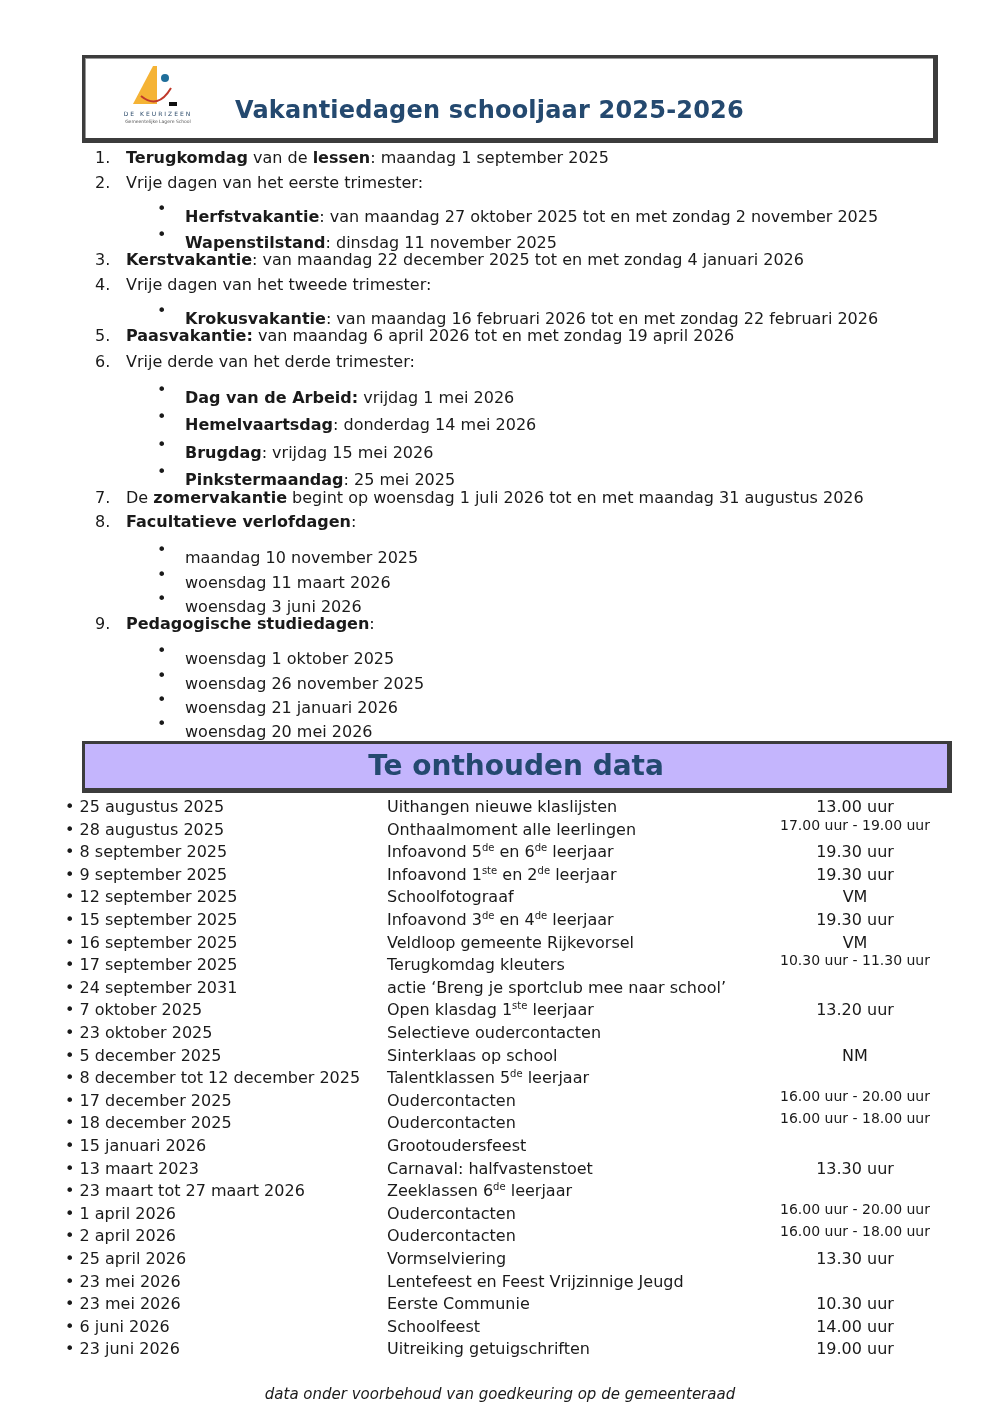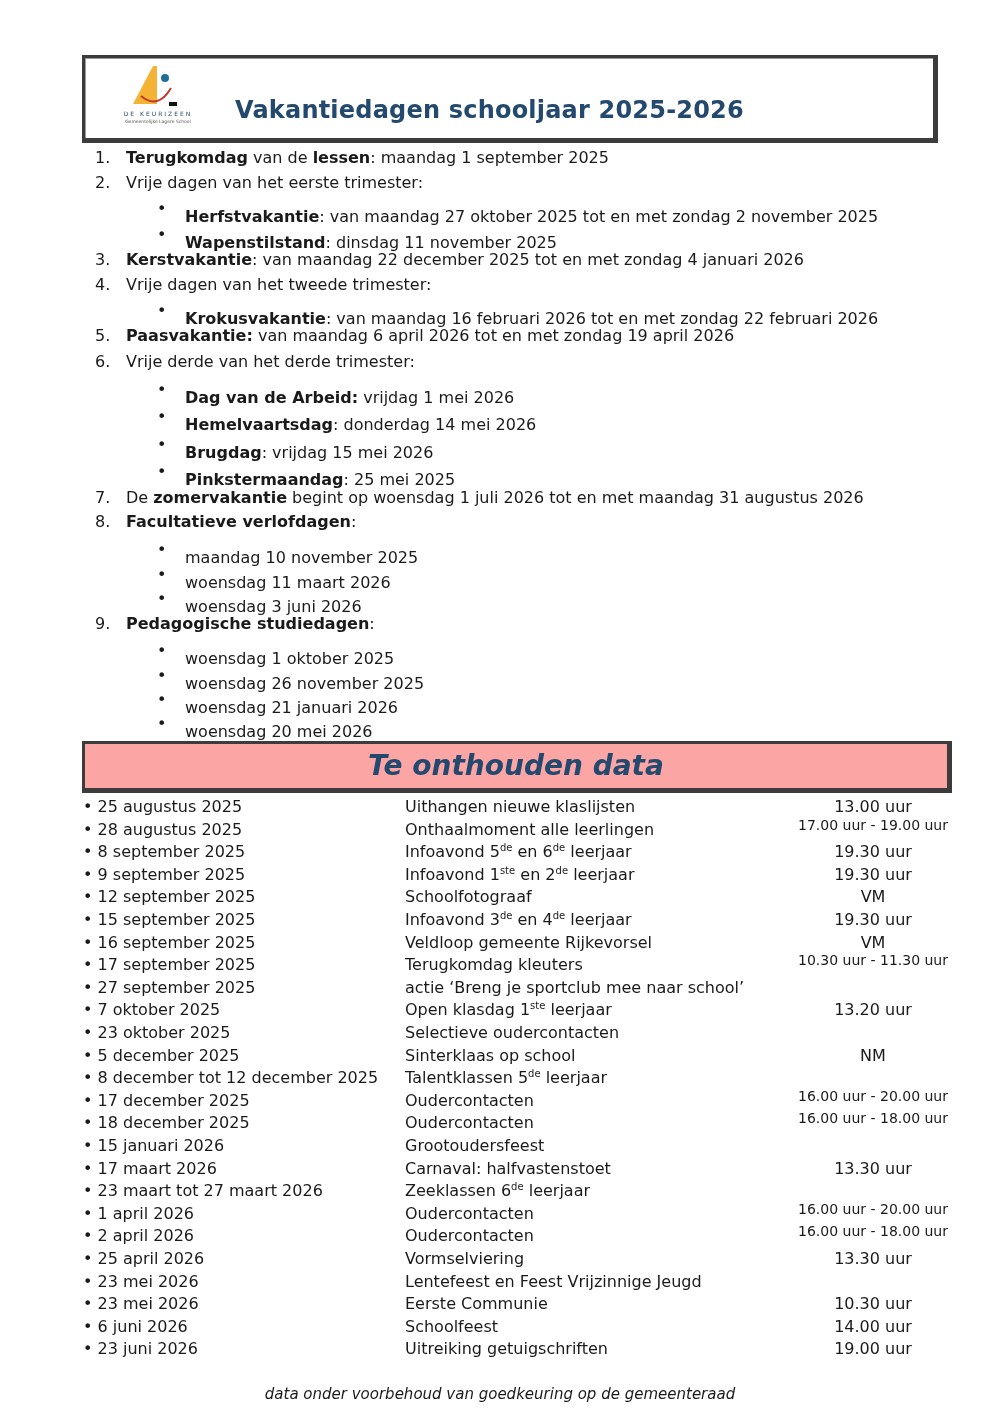--- a/index.html
+++ b/index.html
@@ -23,29 +23,28 @@
   .row { position: absolute; white-space: nowrap; }
   .num { position: absolute; left: 95px; }
   .txt { position: absolute; left: 126px; }
   .bul { position: absolute; left: 157px; }
   .btxt { position: absolute; left: 185px; margin-top: 8px; }
   b { font-weight: bold; }
 
   .sec-box {
     position: absolute; left: 82px; top: 741px; width: 862px; height: 44px;
     border: 3px solid #3c3c3c; border-right-width: 5px; border-bottom-width: 5px;
-    background: #fca5a5;
-    font-style: italic;
+    background: #c4b5fd;
   }
   .sec-title {
     position: absolute; left: 0; right: 0; top: 5px; text-align: center;
     font-size: 28px; font-weight: bold; color: #24496f;
   }
   .events { position: absolute; left: 0; top: 0; font-size: 16px; }
-  .ev { position: absolute; left: 83px; width: 880px; height: 22px; white-space: nowrap; }
+  .ev { position: absolute; left: 65px; width: 880px; height: 22px; white-space: nowrap; }
   .ev-date { position: absolute; left: 0; }
   .ev-desc { position: absolute; left: 322px; }
   .ev-time { position: absolute; left: 690px; width: 200px; text-align: center; }
   .ev-time.range { font-size: 14px; top: -3px; }
   sup { font-size: 10px; line-height: 0; }
   .footer {
     position: absolute; left: 0; right: 0; top: 1385px; text-align: center;
     font-size: 15px; font-style: italic;
   }
 </style>
@@ -200,21 +199,21 @@
       <span class="ev-date">• 16 september 2025</span>
       <span class="ev-desc"><span>Veldloop gemeente Rijkevorsel</span></span>
       <span class="ev-time">VM</span>
     </div>
     <div class="ev" style="top: 955.2px;">
       <span class="ev-date">• 17 september 2025</span>
       <span class="ev-desc"><span>Terugkomdag kleuters</span></span>
       <span class="ev-time range">10.30 uur - 11.30 uur</span>
     </div>
     <div class="ev" style="top: 977.8px;">
-      <span class="ev-date">• 27 september 2025</span>
+      <span class="ev-date">• 24 september 2031</span>
       <span class="ev-desc"><span>actie ‘Breng je sportclub mee naar school’</span></span>
       <span class="ev-time"></span>
     </div>
     <div class="ev" style="top: 1000.4px;">
       <span class="ev-date">• 7 oktober 2025</span>
       <span class="ev-desc"><span>Open klasdag 1</span><sup>ste</sup><span> leerjaar</span></span>
       <span class="ev-time">13.20 uur</span>
     </div>
     <div class="ev" style="top: 1023px;">
       <span class="ev-date">• 23 oktober 2025</span>
@@ -240,21 +239,21 @@
       <span class="ev-date">• 18 december 2025</span>
       <span class="ev-desc"><span>Oudercontacten</span></span>
       <span class="ev-time range">16.00 uur - 18.00 uur</span>
     </div>
     <div class="ev" style="top: 1136px;">
       <span class="ev-date">• 15 januari 2026</span>
       <span class="ev-desc"><span>Grootoudersfeest</span></span>
       <span class="ev-time"></span>
     </div>
     <div class="ev" style="top: 1158.6px;">
-      <span class="ev-date">• 17 maart 2026</span>
+      <span class="ev-date">• 13 maart 2023</span>
       <span class="ev-desc"><span>Carnaval: halfvastenstoet</span></span>
       <span class="ev-time">13.30 uur</span>
     </div>
     <div class="ev" style="top: 1181.2px;">
       <span class="ev-date">• 23 maart tot 27 maart 2026</span>
       <span class="ev-desc"><span>Zeeklassen 6</span><sup>de</sup><span> leerjaar</span></span>
       <span class="ev-time"></span>
     </div>
     <div class="ev" style="top: 1203.8px;">
       <span class="ev-date">• 1 april 2026</span>

